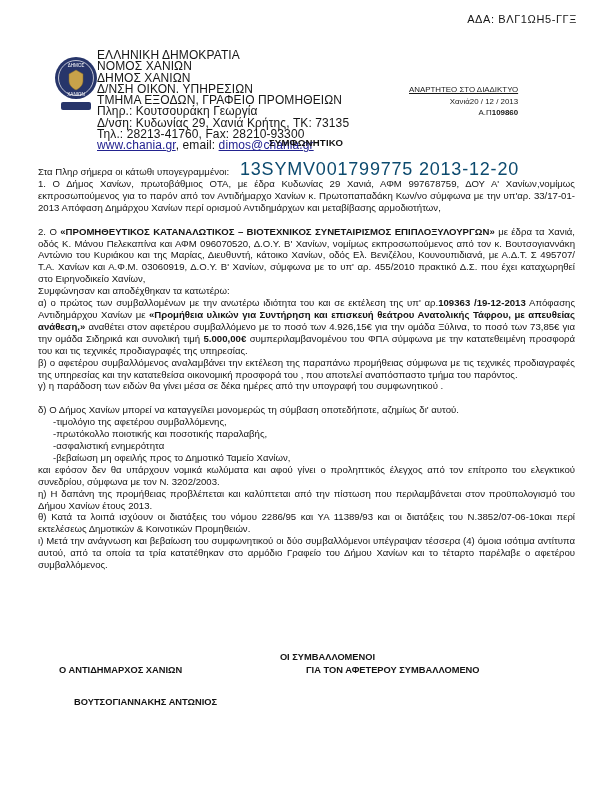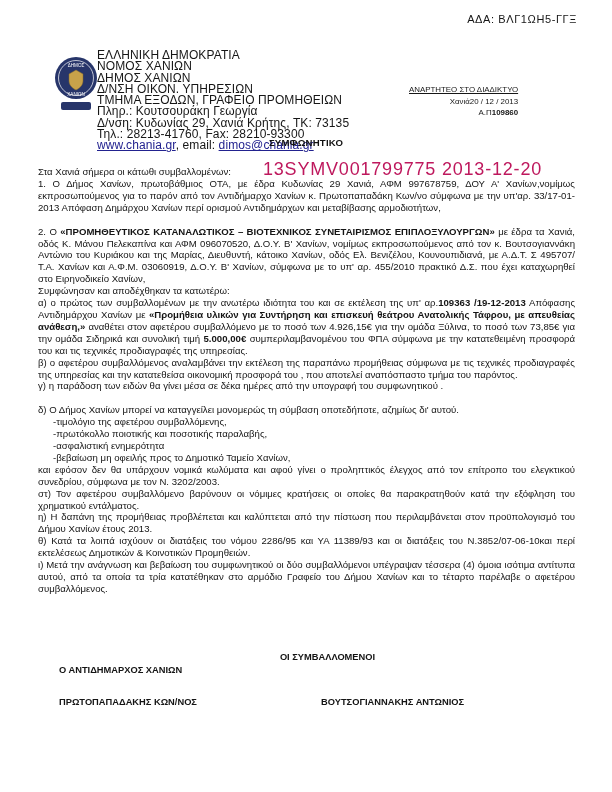--- a/index.html
+++ b/index.html
@@ -25,22 +25,22 @@
   }
   .meta .publish { text-decoration:underline; }
   .meta .mrow1 span:first-child { display:inline-block; min-width:44px; }
   .meta .mrow2 span:first-child { display:inline-block; min-width:27px; }
   .meta .num { font-weight:bold; }
   .doc-title {
     position:absolute; top:137px; left:0; width:100%;
     text-align:center; font-weight:bold; font-size:9.6px; letter-spacing:.2px;
   }
   .watermark {
-    position:absolute; left:263px; top:159px;
-    font-size:18px; letter-spacing:.8px; color:#be185d;
+    position:absolute; left:240px; top:159px;
+    font-size:18px; letter-spacing:.8px; color:#0c4a6e;
     white-space:nowrap; pointer-events:none;
   }
   .doc-body {
     position:absolute; left:38px; top:166px; width:537px;
     font-size:9.6px; line-height:11.9px; text-align:justify; color:#141414;
   }
   .doc-body .para.indent { padding-left:15px; text-align:left; }
   .doc-body .para.gap { margin-top:12px; }
   .doc-body .b { font-weight:bold; }
   .signatures {
@@ -89,43 +89,42 @@
     <div class="publish">ΑΝΑΡΤΗΤΕΟ ΣΤΟ ΔΙΑΔΙΚΤΥΟ</div>
     <div class="mrow1"><span>Χανιά</span><span>20 / 12 / 2013</span></div>
     <div class="mrow2"><span>Α.Π</span><span class="num">109860</span></div>
   </div>
 
   <div class="doc-title">ΣΥΜΦΩΝΗΤΙΚΟ</div>
 
   <div class="watermark">13SYMV001799775 2013-12-20</div>
 
   <div class="doc-body">
-      <div class="para"><span>Στα Χανιά σήμερα οι κάτωθι συμβαλλομένων:</span></div>
+      <div class="para"><span>Στα Πληρ σήμερα οι κάτωθι υπογεγραμμένοι:</span></div>
       <div class="para"><span>1. Ο Δήμος Χανίων, πρωτοβάθμιος ΟΤΑ, με έδρα Κυδωνίας 29 Χανιά, ΑΦΜ 997678759, ΔΟΥ Α' Χανίων,νομίμως εκπροσωπούμενος για το παρόν από τον Αντιδήμαρχο Χανίων κ. Πρωτοπαπαδάκη Κων/νο σύμφωνα με την υπ'αρ. 33/17-01-2013 Απόφαση Δημάρχου Χανίων περί ορισμού Αντιδημάρχων και μεταβίβασης αρμοδιοτήτων,</span></div>
       <div class="para gap"><span>2. Ο </span><span class="b">«ΠΡΟΜΗΘΕΥΤΙΚΟΣ ΚΑΤΑΝΑΛΩΤΙΚΟΣ – ΒΙΟΤΕΧΝΙΚΟΣ ΣΥΝΕΤΑΙΡΙΣΜΟΣ ΕΠΙΠΛΟΞΥΛΟΥΡΓΩΝ»</span><span> με έδρα τα Χανιά, οδός Κ. Μάνου Πελεκαπίνα και ΑΦΜ 096070520, Δ.Ο.Υ. Β' Χανίων, νομίμως εκπροσωπούμενος από τον κ. Βουτσογιαννάκη Αντώνιο του Κυριάκου και της Μαρίας, Διευθυντή, κάτοικο Χανίων, οδός Ελ. Βενιζέλου, Κουνουπιδιανά, με Α.Δ.Τ. Σ 495707/Τ.Α. Χανίων και Α.Φ.Μ. 03060919, Δ.Ο.Υ. Β' Χανίων, σύμφωνα με το υπ' αρ. 455/2010 πρακτικό Δ.Σ. που έχει καταχωρηθεί στο Ειρηνοδικείο Χανίων,</span></div>
       <div class="para"><span>Συμφώνησαν και αποδέχθηκαν τα κατωτέρω:</span></div>
       <div class="para"><span>α) ο πρώτος των συμβαλλομένων με την ανωτέρω ιδιότητα του και σε εκτέλεση της υπ' αρ.</span><span class="b">109363 /19-12-2013</span><span> Απόφασης Αντιδημάρχου Χανίων με </span><span class="b">«Προμήθεια υλικών για Συντήρηση και επισκευή θεάτρου Ανατολικής Τάφρου, με απευθείας ανάθεση,»</span><span> αναθέτει στον αφετέρου συμβαλλόμενο με το ποσό των 4.926,15€ για την ομάδα Ξύλινα, το ποσό των 73,85€ για την ομάδα Σιδηρικά και συνολική τιμή </span><span class="b">5.000,00€</span><span> συμπεριλαμβανομένου του ΦΠΑ σύμφωνα με την κατατεθειμένη προσφορά του και τις τεχνικές προδιαγραφές της υπηρεσίας.</span></div>
       <div class="para"><span>β) ο αφετέρου συμβαλλόμενος αναλαμβάνει την εκτέλεση της παραπάνω προμήθειας σύμφωνα με τις τεχνικές προδιαγραφές της υπηρεσίας και την κατατεθείσα οικονομική προσφορά του , που αποτελεί αναπόσπαστο τμήμα του παρόντος.</span></div>
       <div class="para"><span>γ) η παράδοση των ειδών θα γίνει μέσα σε δέκα ημέρες από την υπογραφή του συμφωνητικού .</span></div>
       <div class="para gap"><span>δ) Ο Δήμος Χανίων μπορεί να καταγγείλει μονομερώς τη σύμβαση οποτεδήποτε, αζημίως δι' αυτού.</span></div>
       <div class="para indent"><span>-τιμολόγιο της αφετέρου συμβαλλόμενης,</span></div>
       <div class="para indent"><span>-πρωτόκολλο ποιοτικής και ποσοτικής παραλαβής,</span></div>
       <div class="para indent"><span>-ασφαλιστική ενημερότητα</span></div>
       <div class="para indent"><span>-βεβαίωση μη οφειλής προς το Δημοτικό Ταμείο Χανίων,</span></div>
       <div class="para"><span>και εφόσον δεν θα υπάρχουν νομικά κωλύματα και αφού γίνει ο προληπτικός έλεγχος από τον επίτροπο του ελεγκτικού συνεδρίου, σύμφωνα με τον Ν. 3202/2003.</span></div>
-      <div class="para"><span>στ) Τον αφετέρου συμβαλλόμενο βαρύνουν οι νόμιμες κρατήσεις οι οποίες θα παρακρατηθούν κατά την εξόφληση του χρηματικού εντάλματος.</span></div>
       <div class="para"><span>η) Η δαπάνη της προμήθειας προβλέπεται και καλύπτεται από την πίστωση που περιλαμβάνεται στον προϋπολογισμό του Δήμου Χανίων έτους 2013.</span></div>
       <div class="para"><span>θ) Κατά τα λοιπά ισχύουν οι διατάξεις του νόμου 2286/95 και ΥΑ 11389/93 και οι διατάξεις του Ν.3852/07-06-10και περί εκτελέσεως Δημοτικών &amp; Κοινοτικών Προμηθειών.</span></div>
       <div class="para"><span>ι) Μετά την ανάγνωση και βεβαίωση του συμφωνητικού οι δύο συμβαλλόμενοι υπέγραψαν τέσσερα (4) όμοια ισότιμα αντίτυπα αυτού, από τα οποία τα τρία κατατέθηκαν στο αρμόδιο Γραφείο του Δήμου Χανίων και το τέταρτο παρέλαβε ο αφετέρου συμβαλλόμενος.</span></div>
     </div>
 
   <div class="signatures">
     <div class="sig-heading">ΟΙ ΣΥΜΒΑΛΛΟΜΕΝΟΙ</div>
     <div class="sig-row">
       <div class="cell-left">Ο ΑΝΤΙΔΗΜΑΡΧΟΣ ΧΑΝΙΩΝ</div>
+      <div class="cell-right">ΓΙΑ ΤΟΝ ΑΦΕΤΕΡΟΥ ΣΥΜΒΑΛΛΟΜΕΝΟ</div>
     </div>
     <div class="sig-row sig-names">
-      <div class="cell-left">ΠΡΩΤΟΠΑΠΑΔΑΚΗΣ ΚΩΝ/ΝΟΣ</div>
       <div class="cell-right">ΒΟΥΤΣΟΓΙΑΝΝΑΚΗΣ ΑΝΤΩΝΙΟΣ</div>
     </div>
   </div>
 
 </div>
 
 </body></html>

